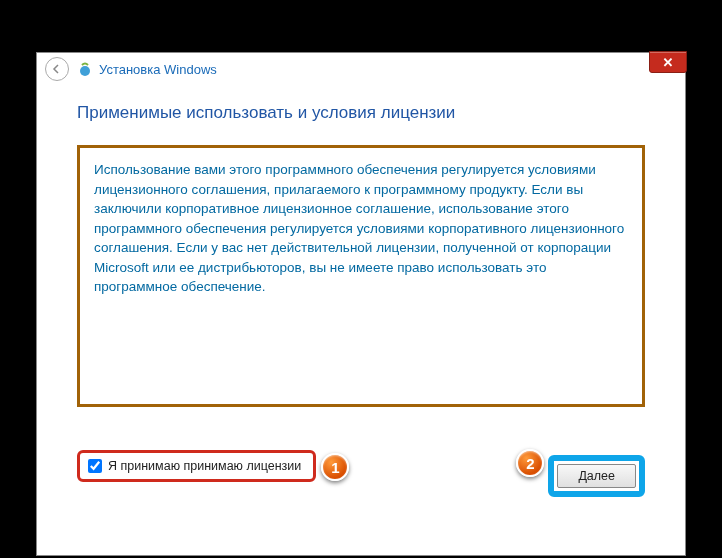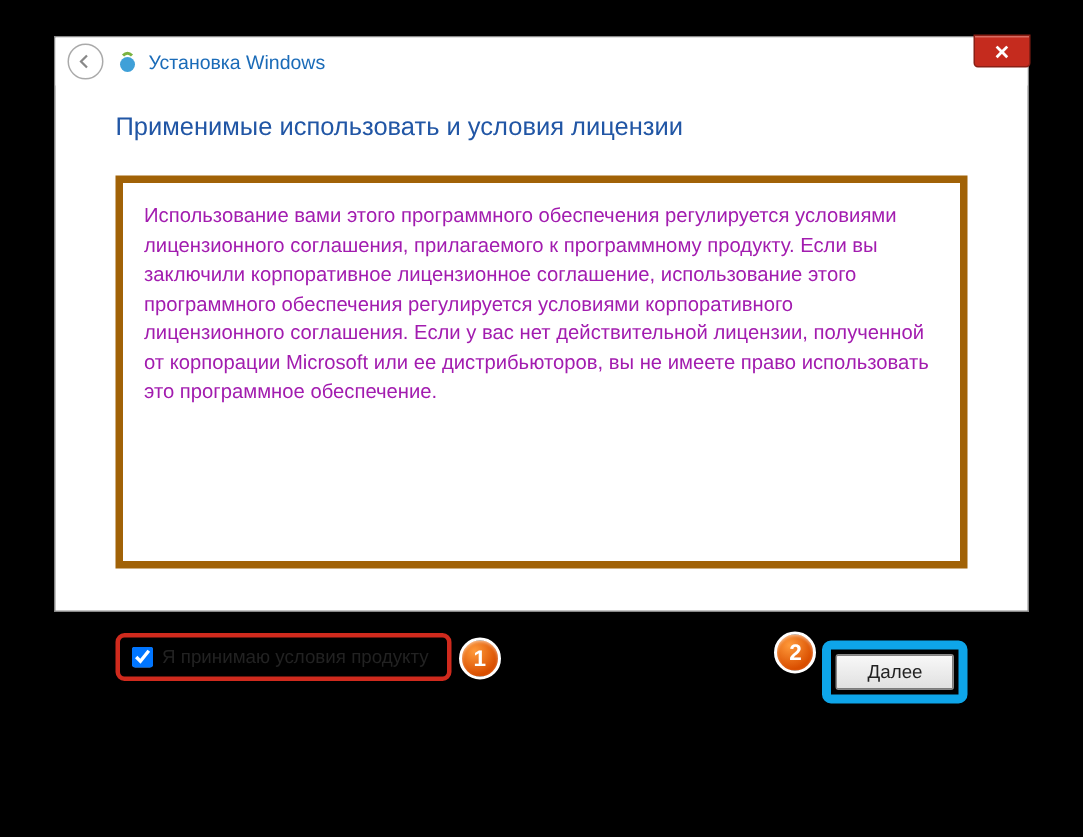--- a/index.html
+++ b/index.html
@@ -7,23 +7,23 @@
       width: 722px;
       height: 558px;
       background: #000;
       font-family: 'Segoe UI', Tahoma, sans-serif;
       font-size: 13px;
       position: relative;
     }
     .window {
       position: absolute;
       left: 36px;
-      top: 24px;
+      top: 52px;
       width: 650px;
-      height: 384px;
+      height: 504px;
       background: #fff;
       border: 1px solid #888;
       box-shadow: 0 3px 12px rgba(0,0,0,0.4);
     }
     .titlebar {
       height: 32px;
       background: #fff;
       display: flex;
       align-items: center;
       padding: 0 0 0 8px;
@@ -76,25 +76,25 @@
     }
     .heading {
       color: #2156a5;
       font-size: 17px;
       font-weight: normal;
       margin-bottom: 22px;
     }
     .license-box {
       width: 100%;
       height: 262px;
-      border: 5px solid #a16207;
+      border: 3px solid #a16207;
       padding: 12px 14px;
       font-size: 13.5px;
       line-height: 1.45;
-      color: #a21caf;
+      color: #0369a1;
       overflow: auto;
     }
     .bottom-row {
       display: flex;
       align-items: center;
       justify-content: space-between;
       margin-top: 28px;
     }
     .accept-wrap {
       position: relative;
@@ -173,21 +173,21 @@
   <div class="content">
     <h1 class="heading">Применимые использовать и условия лицензии</h1>
 
     <div class="license-box">
       <div>Использование вами этого программного обеспечения регулируется условиями лицензионного соглашения, прилагаемого к программному продукту. Если вы заключили корпоративное лицензионное соглашение, использование этого программного обеспечения регулируется условиями корпоративного лицензионного соглашения. Если у вас нет действительной лицензии, полученной от корпорации Microsoft или ее дистрибьюторов, вы не имеете право использовать это программное обеспечение.</div>
     </div>
 
     <div class="bottom-row">
       <div class="accept-wrap">
         <input type="checkbox" id="accept" checked="" style="">
-        <label for="accept">Я принимаю условия продукту</label>
+        <label for="accept">Я принимаю принимаю лицензии</label>
         <div class="callout callout-1">1</div>
       </div>
 
       <div class="next-wrap">
         <button class="next-btn">Далее</button>
         <div class="callout callout-2">2</div>
       </div>
     </div>
   </div>
 </div>

